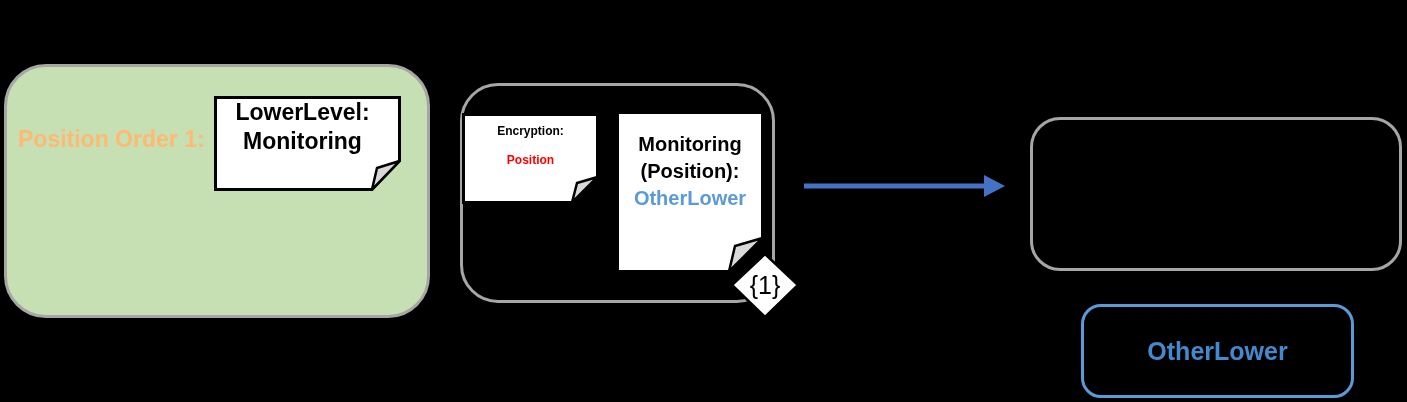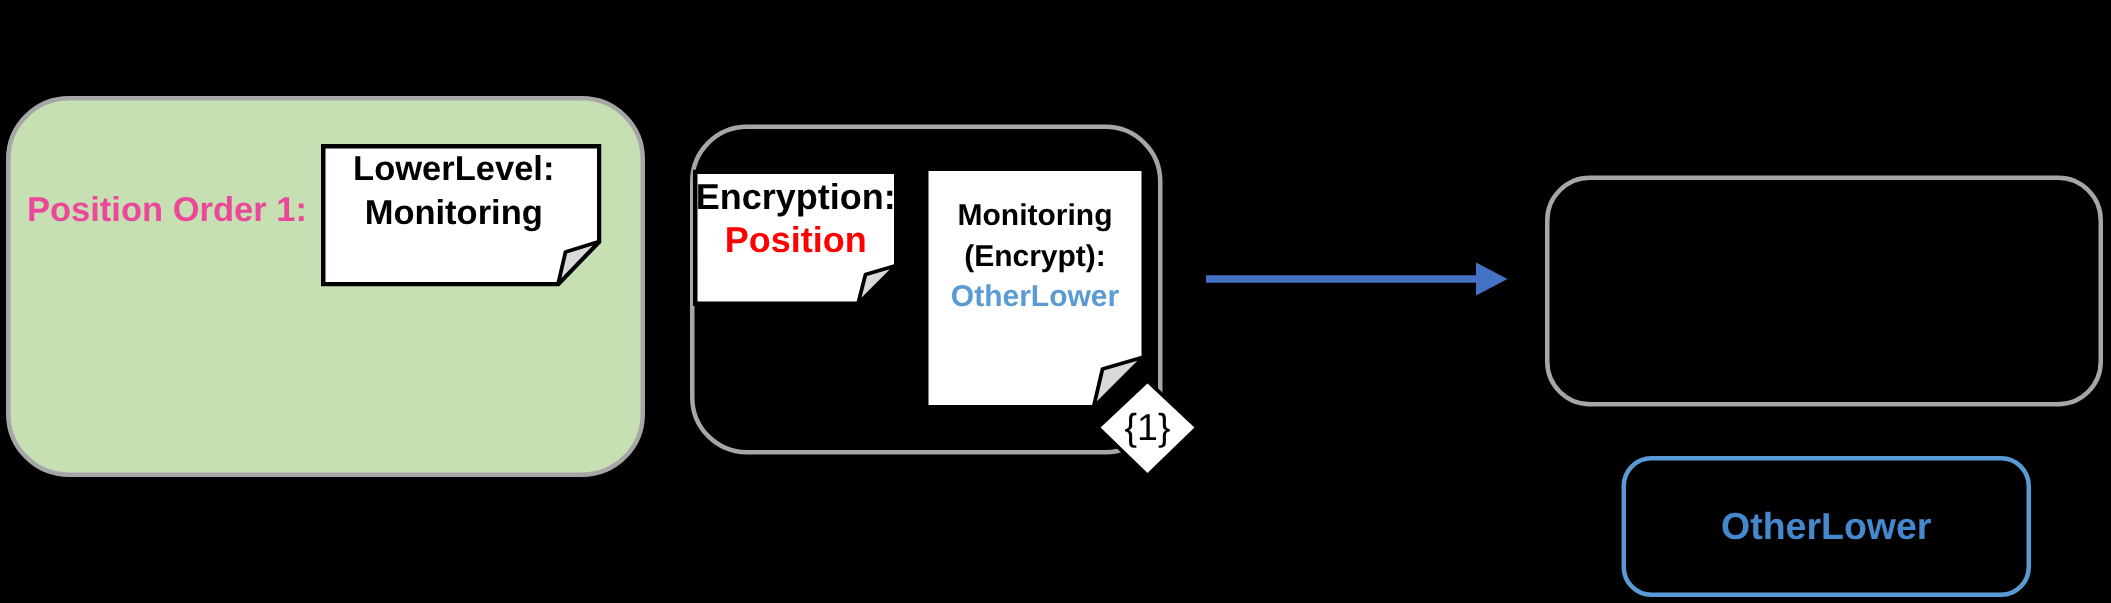--- a/index.html
+++ b/index.html
@@ -23,35 +23,35 @@
     left:1030px; top:117px; width:372px; height:154px;
     background:transparent; border:3px solid #a6a6a6; border-radius:30px;
   }
   .blue-box {
     left:1081px; top:304px; width:273px; height:94px;
     background:transparent; border:3px solid #5b9bd5; border-radius:20px;
     display:flex; align-items:center; justify-content:center;
   }
   .blue-box-label { color:#4489ce; font-weight:bold; font-size:25px; }
   .green-label {
-    left:18px; top:126px; font-size:23px; font-weight:bold; color:#ec4899;
+    left:18px; top:126px; font-size:23px; font-weight:bold; color:#fdba74;
     white-space:nowrap;
     text-align:right;
   }
   
   .note { position:absolute; }
   .note svg { position:absolute; left:0; top:0; }
   .note-text {
     position:absolute; left:0; top:0; width:100%;
     text-align:center; font-weight:bold; color:#000000;
   }
   .note1 { left:214px; top:96px; width:177px; height:95px; }
   .note1 .note-text { font-size:23px; line-height:29px; padding-top:2px; }
   .note2 { left:462px; top:113px; width:137px; height:91px; }
-  .note2 .note-text { font-size:24px; line-height:29px; padding-top:4px; }
+  .note2 .note-text { font-size:12px; line-height:29px; padding-top:4px; }
   .note3 { left:616px; top:111px; width:148px; height:162px; }
   .note3 .note-text { font-size:20px; line-height:27px; padding-top:20px; }
   .txt-red { color:#ff0000; }
   .txt-lightblue { color:#5b9bd5; }
   
   .diamond-wrap { left:729px; top:251px; width:72px; height:72px; }
   .diamond-label {
     position:absolute; left:0; top:0; width:72px; height:68px;
     display:flex; align-items:center; justify-content:center;
     font-size:25px; color:#000000; font-weight:400;
@@ -91,21 +91,21 @@
     </div>
   </div>
 
   <div class="note note3">
     <svg width="148" height="162" viewBox="0 0 148 162">
       <polygon points="1.5,1.5 146.5,1.5 146.5,127 113,160.5 1.5,160.5" fill="#ffffff" stroke="#000000" stroke-width="3" stroke-linejoin="miter"></polygon>
       <polygon points="113,160.5 146.5,127 119,135" fill="#d9d9d9" stroke="#000000" stroke-width="2.5" stroke-linejoin="round"></polygon>
     </svg>
     <div class="note-text">
       <div>Monitoring</div>
-      <div>(Encrypt):</div>
+      <div>(Position):</div>
       <div class="txt-lightblue">OtherLower</div>
     </div>
   </div>
 
   <div class="abs diamond-wrap">
     <svg width="72" height="72" viewBox="0 0 72 72">
       <polygon points="36,3 69,34 36,66 3,34" fill="#ffffff" stroke="#000000" stroke-width="2.5"></polygon>
     </svg>
     <div class="diamond-label">{1}</div>
   </div>

